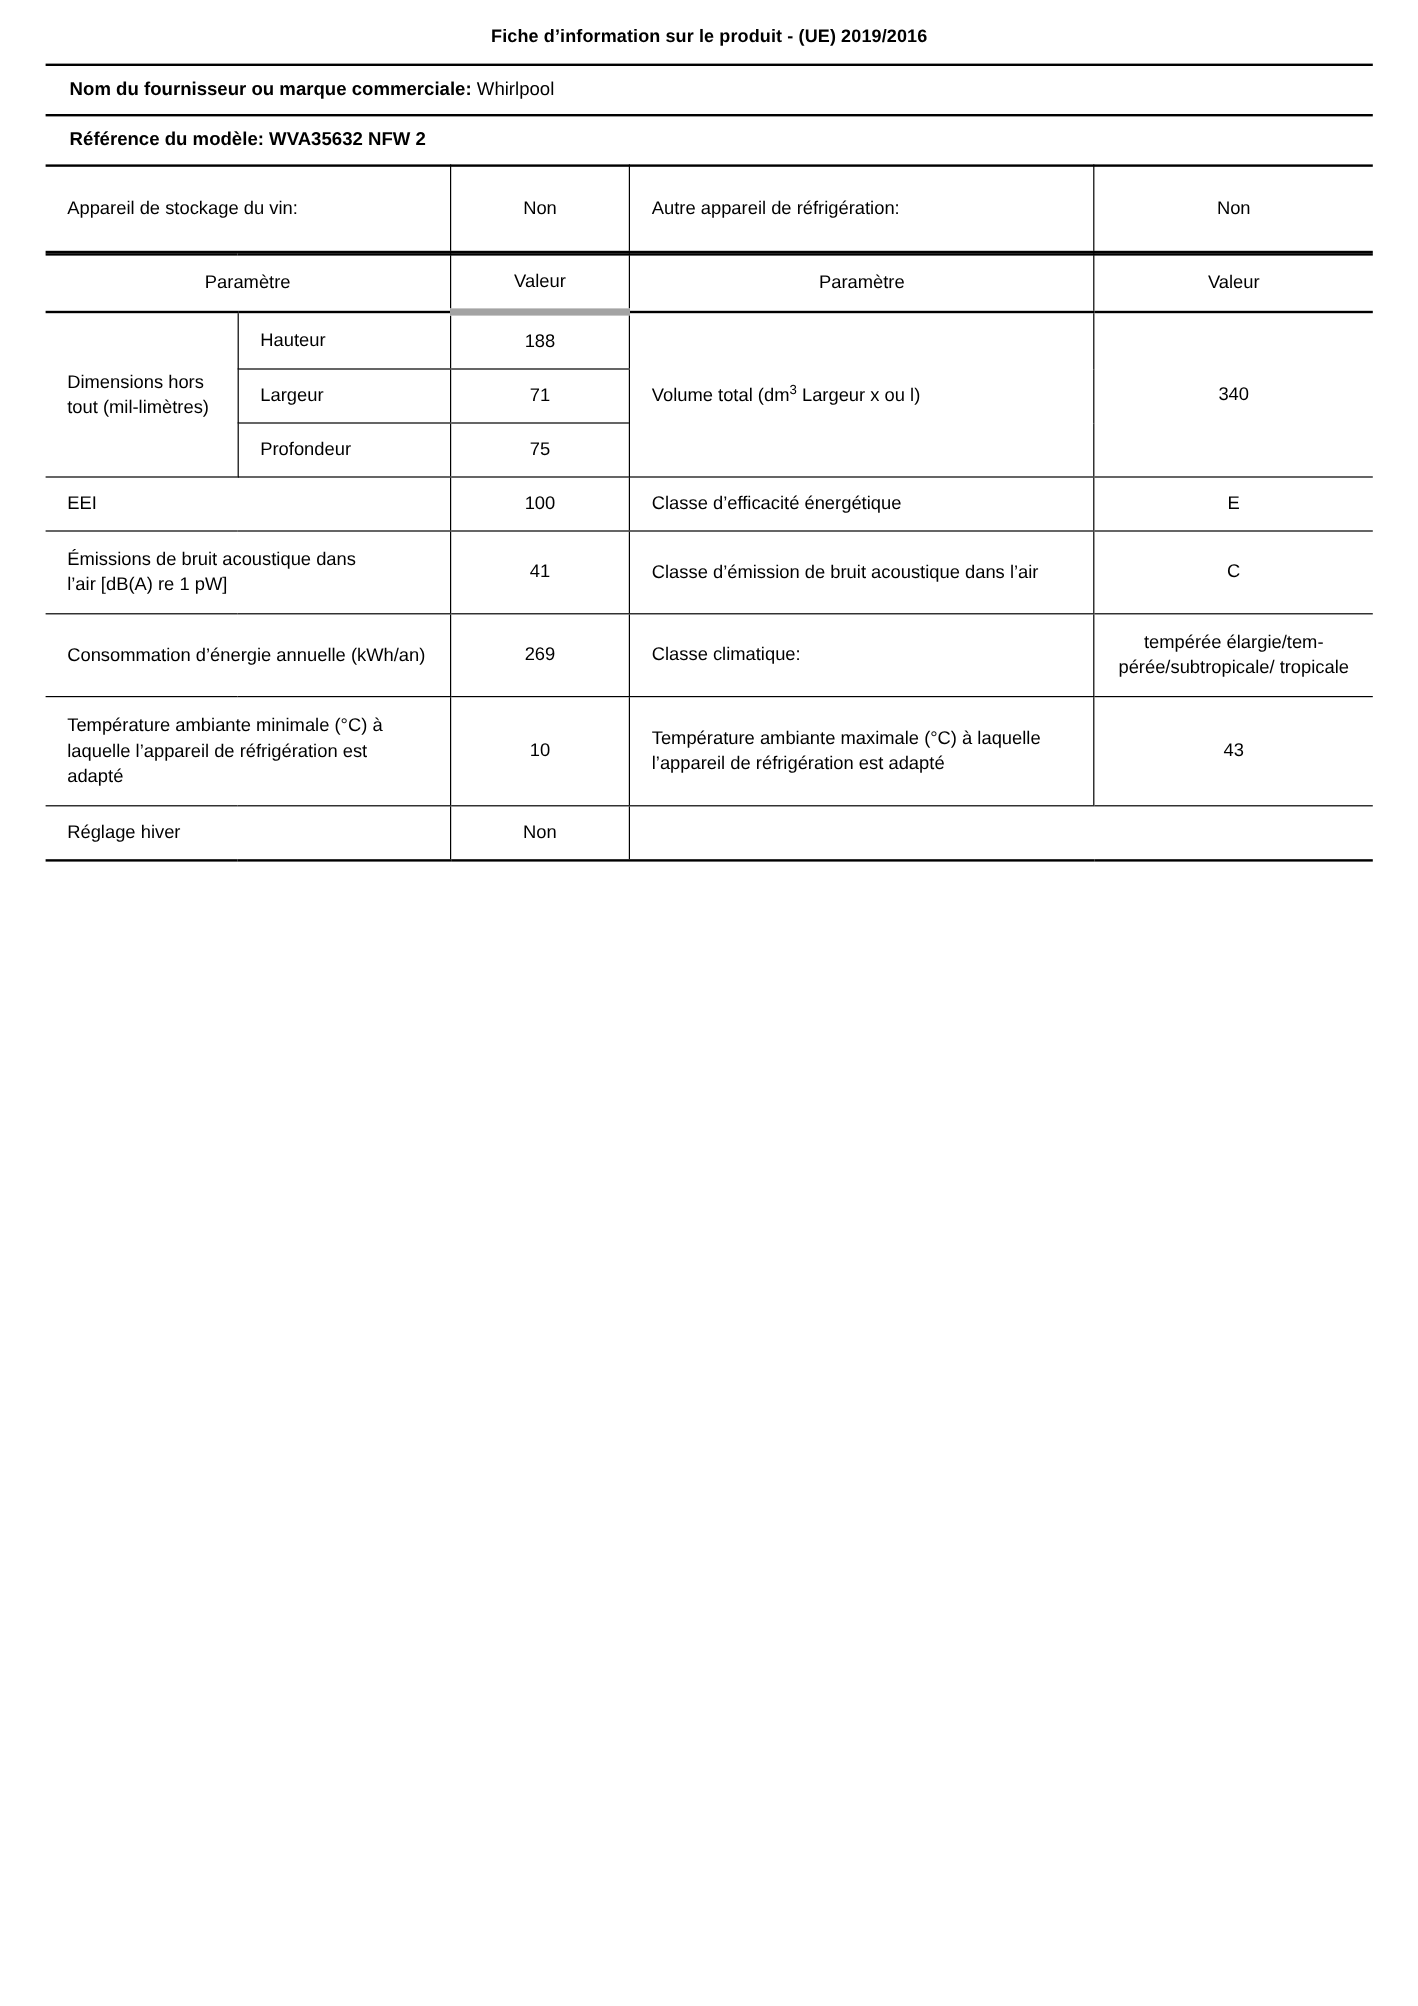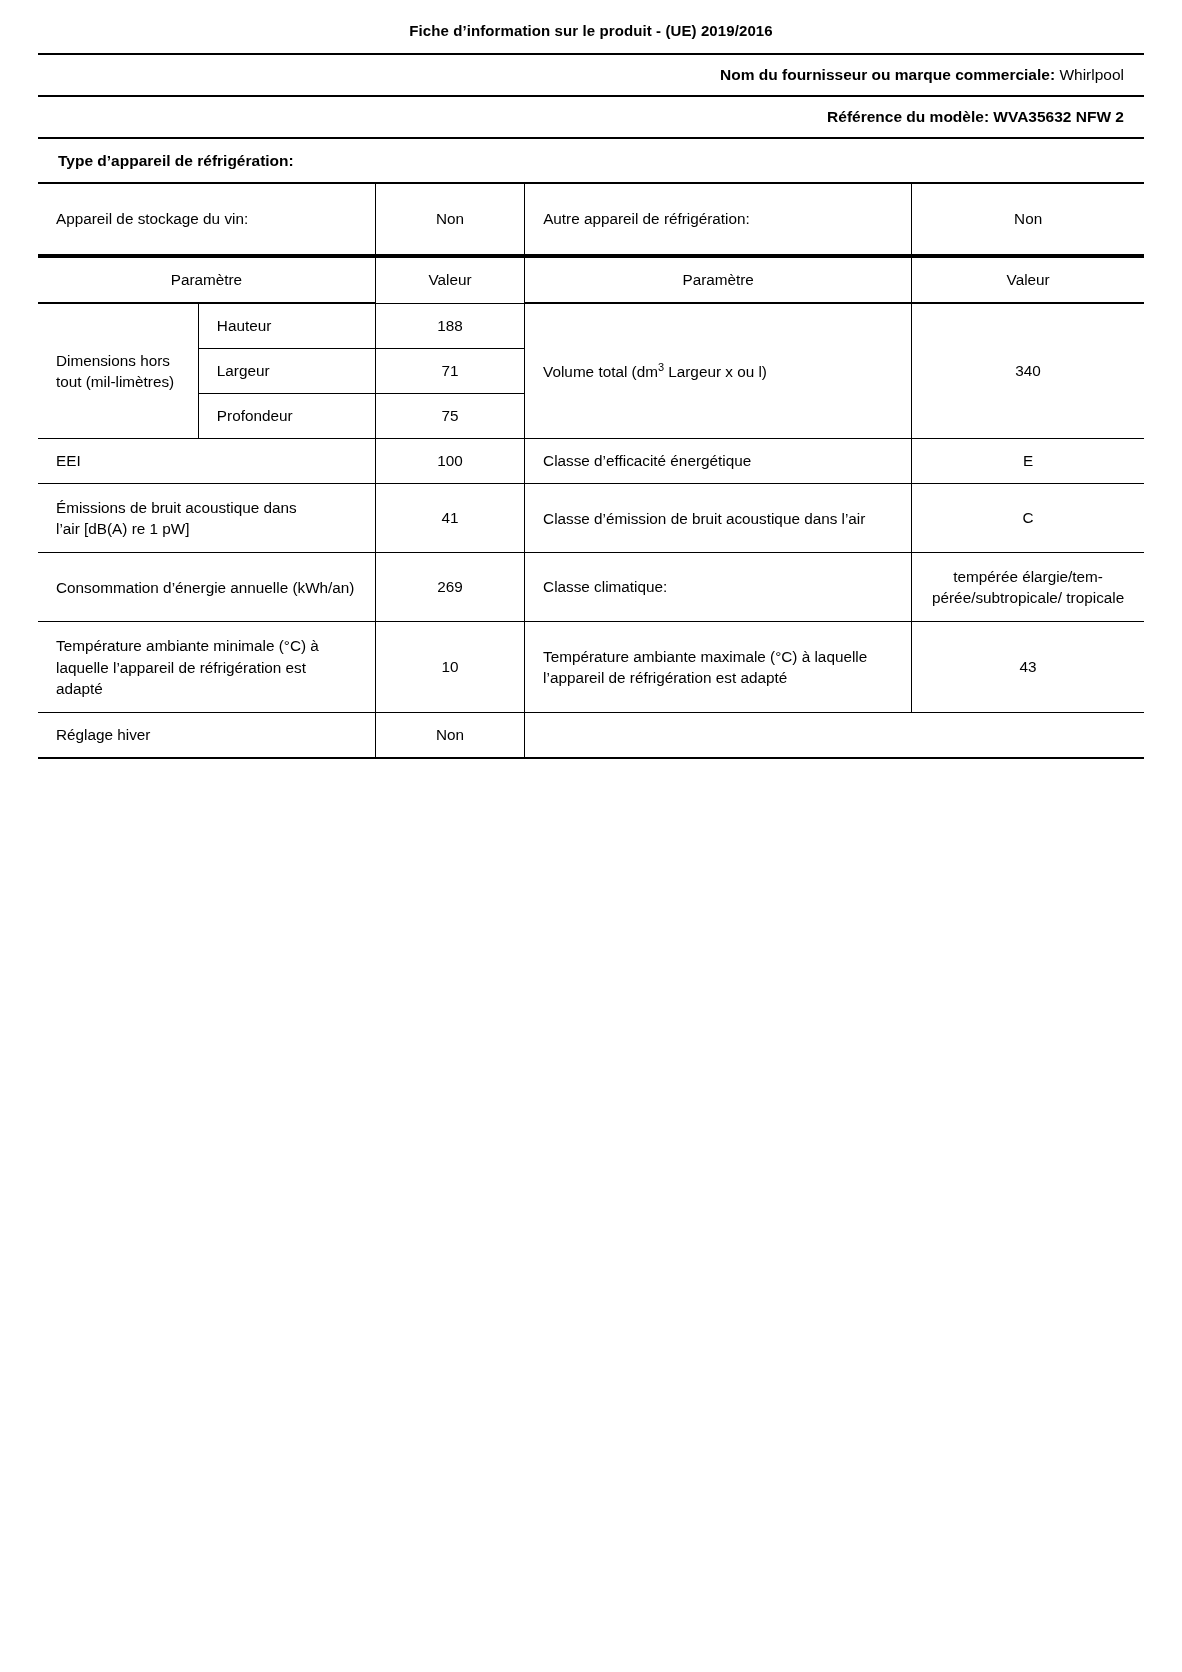--- a/index.html
+++ b/index.html
@@ -31,21 +31,20 @@
   table.block {
     width: 100%;
     border-collapse: collapse;
     table-layout: fixed;
   }
   .info-row td {
     padding: 11px 20px 11px 20px;
     font-size: 15.5px;
     border-top: 2px solid #000;
     vertical-align: middle;
-    text-align: right;
   }
   .info-row td b {
     font-weight: bold;
   }
   .section-label {
     padding: 13px 20px 12px 20px;
     font-size: 15.5px;
     font-weight: bold;
     border-top: 2px solid #000;
   }
@@ -93,23 +92,20 @@
       <tr class="info-row">
         <td>
           <b>Nom du fournisseur ou marque commerciale:</b><span> Whirlpool</span>
         </td>
       </tr>
       <tr class="info-row">
         <td>
           <b>Référence du modèle:</b><b> WVA35632 NFW 2</b>
         </td>
       </tr>
-      <tr>
-        <td class="section-label">Type d’appareil de réfrigération:</td>
-      </tr>
     </tbody>
   </table>
 
   <table class="grid">
     <colgroup>
       <col style="width:30.5%">
       <col style="width:13.5%">
       <col style="width:35%">
       <col style="width:21%">
     </colgroup>
@@ -136,21 +132,21 @@
       <tr>
         <td class="c nt" colspan="2">Paramètre</td>
         <td class="c vline nt">Valeur</td>
         <td class="c vline nt">Paramètre</td>
         <td class="c vline nt">Valeur</td>
       </tr>
 
       <tr>
         <td class="nb multiline" rowspan="3" style="border-top:2px solid #000;">Dimensions hors tout (mil-limètres)</td>
         <td class="vline" style="border-top:2px solid #000;">Hauteur</td>
-        <td class="c vline" style="border-top:1px solid #a3a3a3;">188</td>
+        <td class="c vline" style="border-top:6px solid #a3a3a3;">188</td>
         <td class="vline" rowspan="3" style="border-top:2px solid #000;">
           <span>Volume total (dm</span><sup>3</sup><span> Largeur x ou l)</span>
         </td>
         <td class="c vline" rowspan="3" style="border-top:2px solid #000;">340</td>
       </tr>
       <tr>
         <td class="vline">Largeur</td>
         <td class="c vline">71</td>
       </tr>
       <tr>

